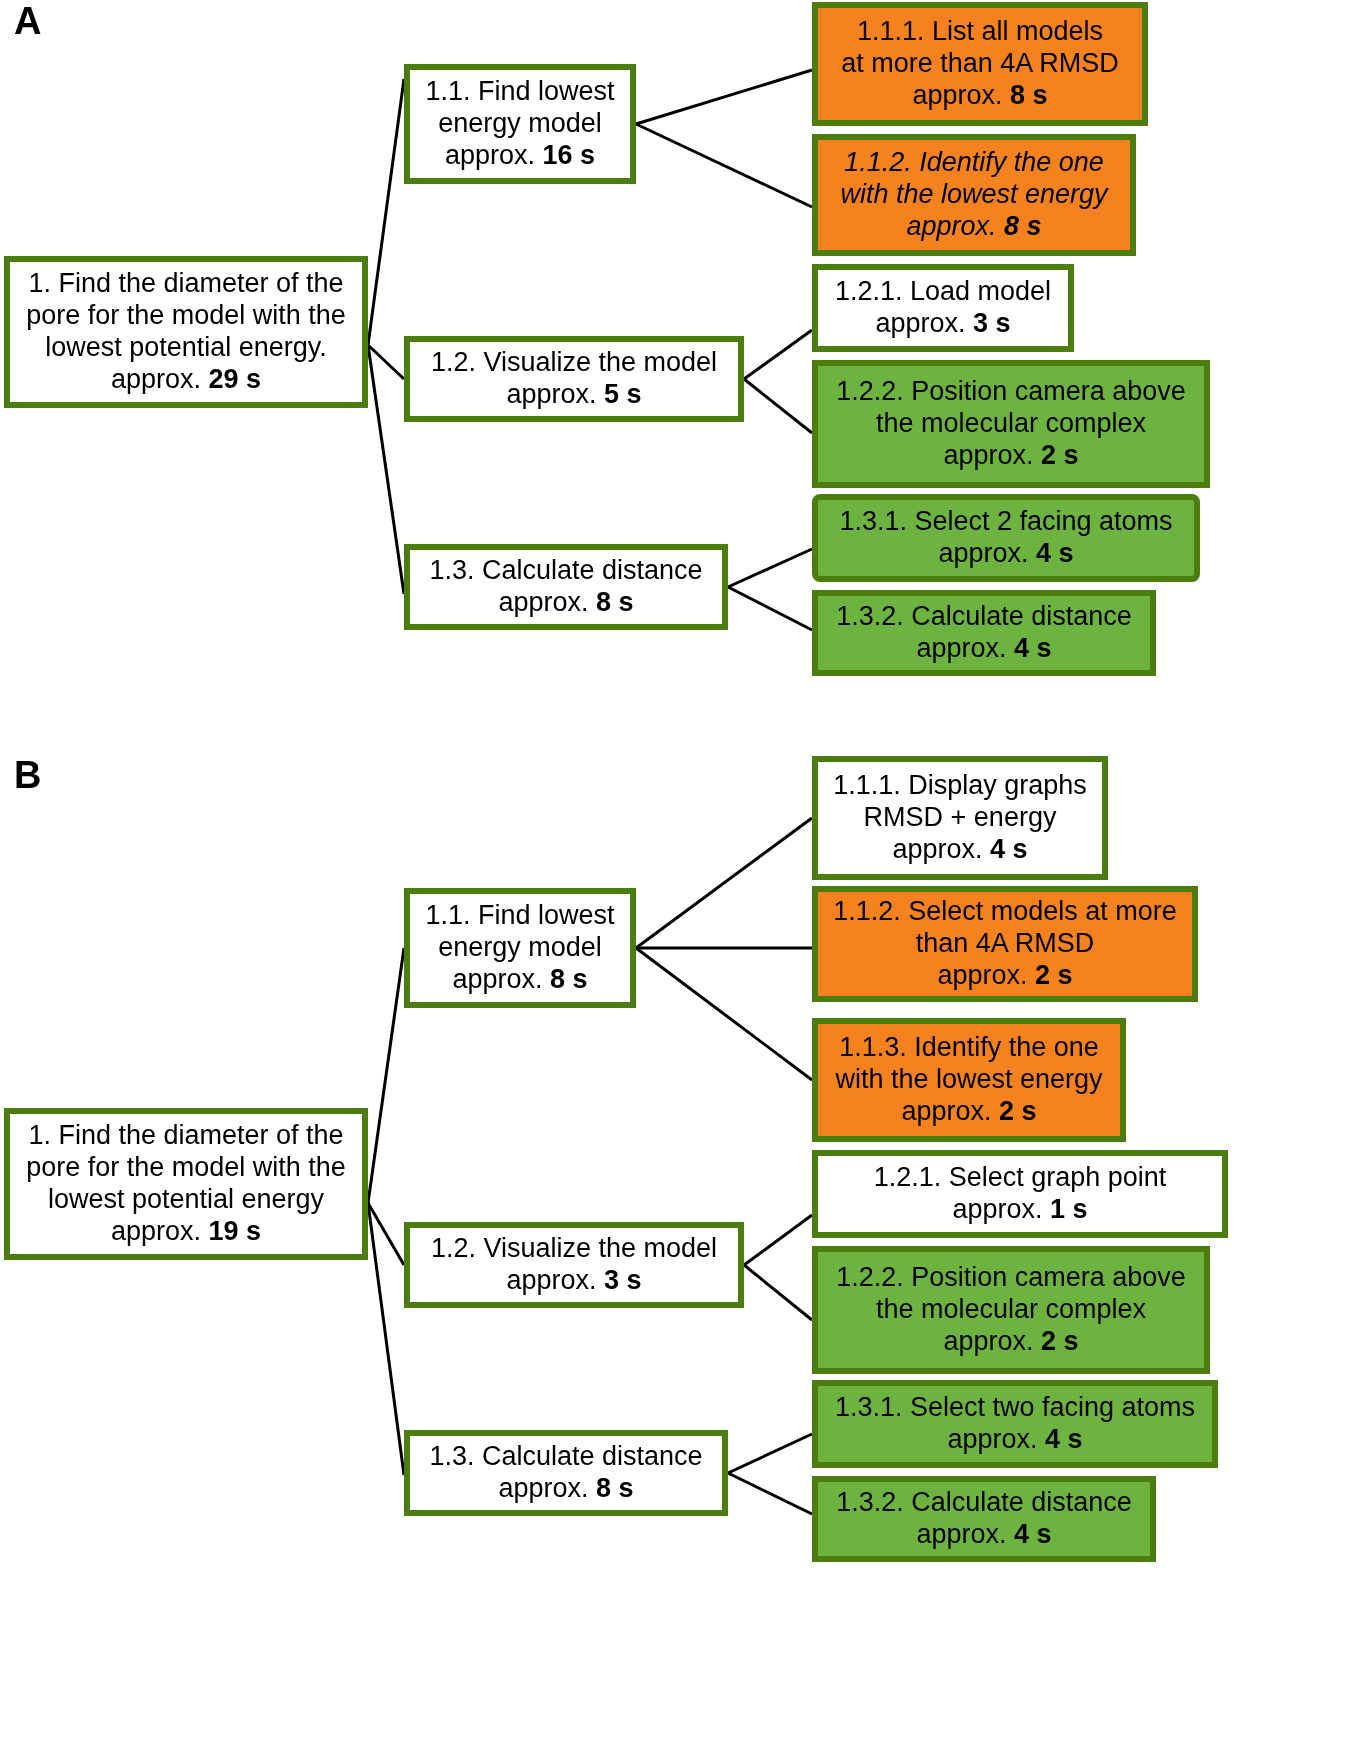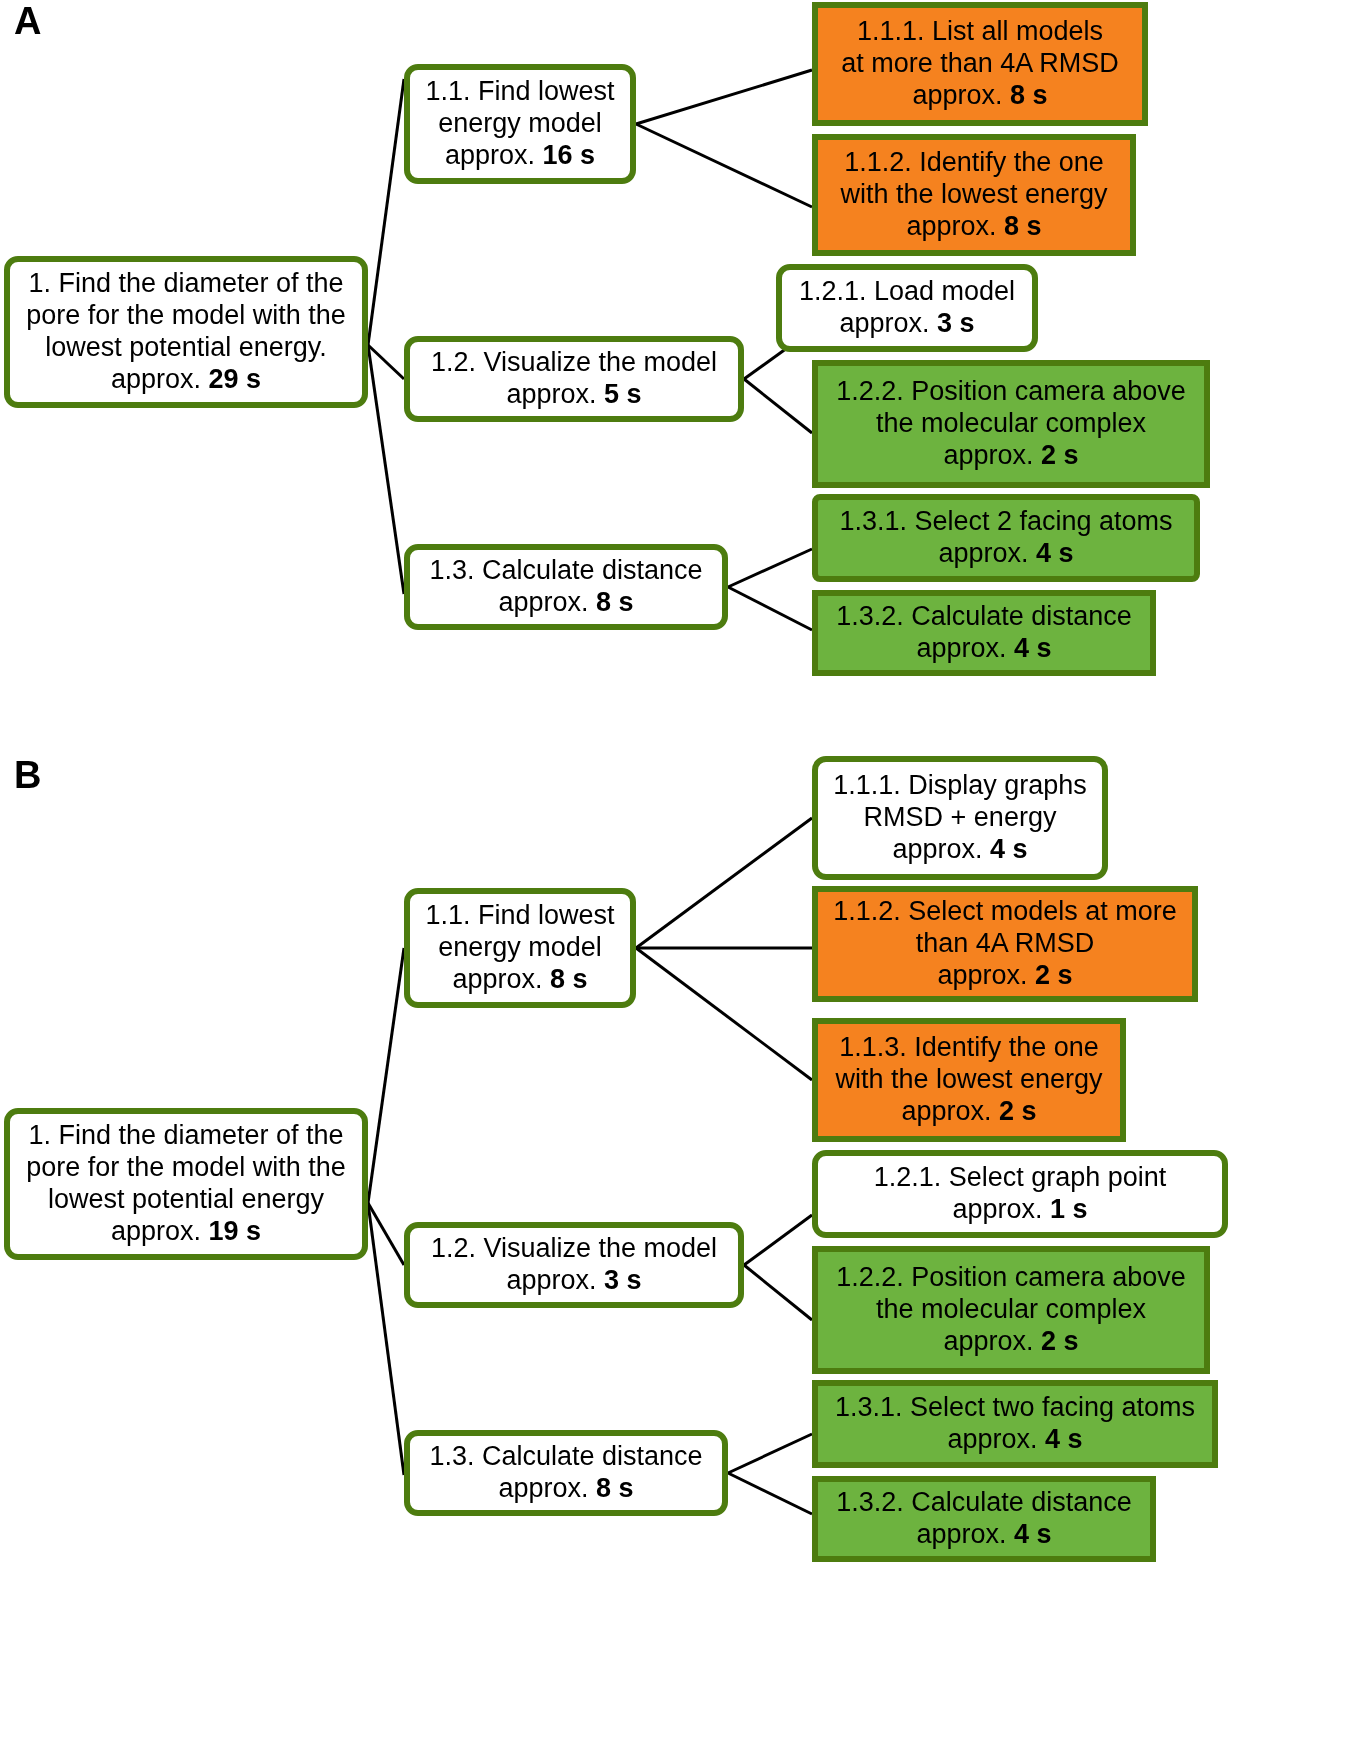--- a/index.html
+++ b/index.html
@@ -49,21 +49,21 @@
   .node .txt {
     display: block;
     width: 100%;
     white-space: pre-line;
   }
   .node b {
     font-weight: bold;
   }
   .node.orange { background: #F5821F; }
   .node.green  { background: #6DB33F; }
-  .node.white  { background: #ffffff; border-radius: 14px; }
+  .node.white  { background: #ffffff; }
 </style>
 </head>
 <body>
 
 <div id="canvas">
 
   <svg id="links" viewBox="0 0 1372 1758">
     <g stroke="#000000" stroke-width="3" fill="none">
 
       <line x1="368" y1="345" x2="404" y2="79"></line>
@@ -116,26 +116,26 @@
   <div class="node white" style="left:404px; top:544px; width:324px; height:86px;">
     <span class="txt">1.3. Calculate distance
 approx. <b>8 s</b></span>
   </div>
 
   <div class="node orange" style="left:812px; top:2px; width:336px; height:124px;">
     <span class="txt">1.1.1. List all models
 at more than 4A RMSD
 approx. <b>8 s</b></span>
   </div>
-  <div class="node orange" style="left:812px; top:134px; width:324px; height:122px;">
+  <div class="node orange" style="left:812px; top:134px; width:324px; height:122px;font-style:italic;">
     <span class="txt">1.1.2. Identify the one
 with the lowest energy
 approx. <b>8 s</b></span>
   </div>
-  <div class="node white" style="left:776px; top:264px; width:262px; height:88px;">
+  <div class="node white" style="left:812px; top:264px; width:262px; height:88px;">
     <span class="txt">1.2.1. Load model
 approx. <b>3 s</b></span>
   </div>
   <div class="node green" style="left:812px; top:360px; width:398px; height:128px;">
     <span class="txt">1.2.2. Position camera above
 the molecular complex
 approx. <b>2 s</b></span>
   </div>
   <div class="node green" style="left:812px; top:494px; width:388px; height:88px;border-radius:8px;">
     <span class="txt">1.3.1. Select 2 facing atoms

